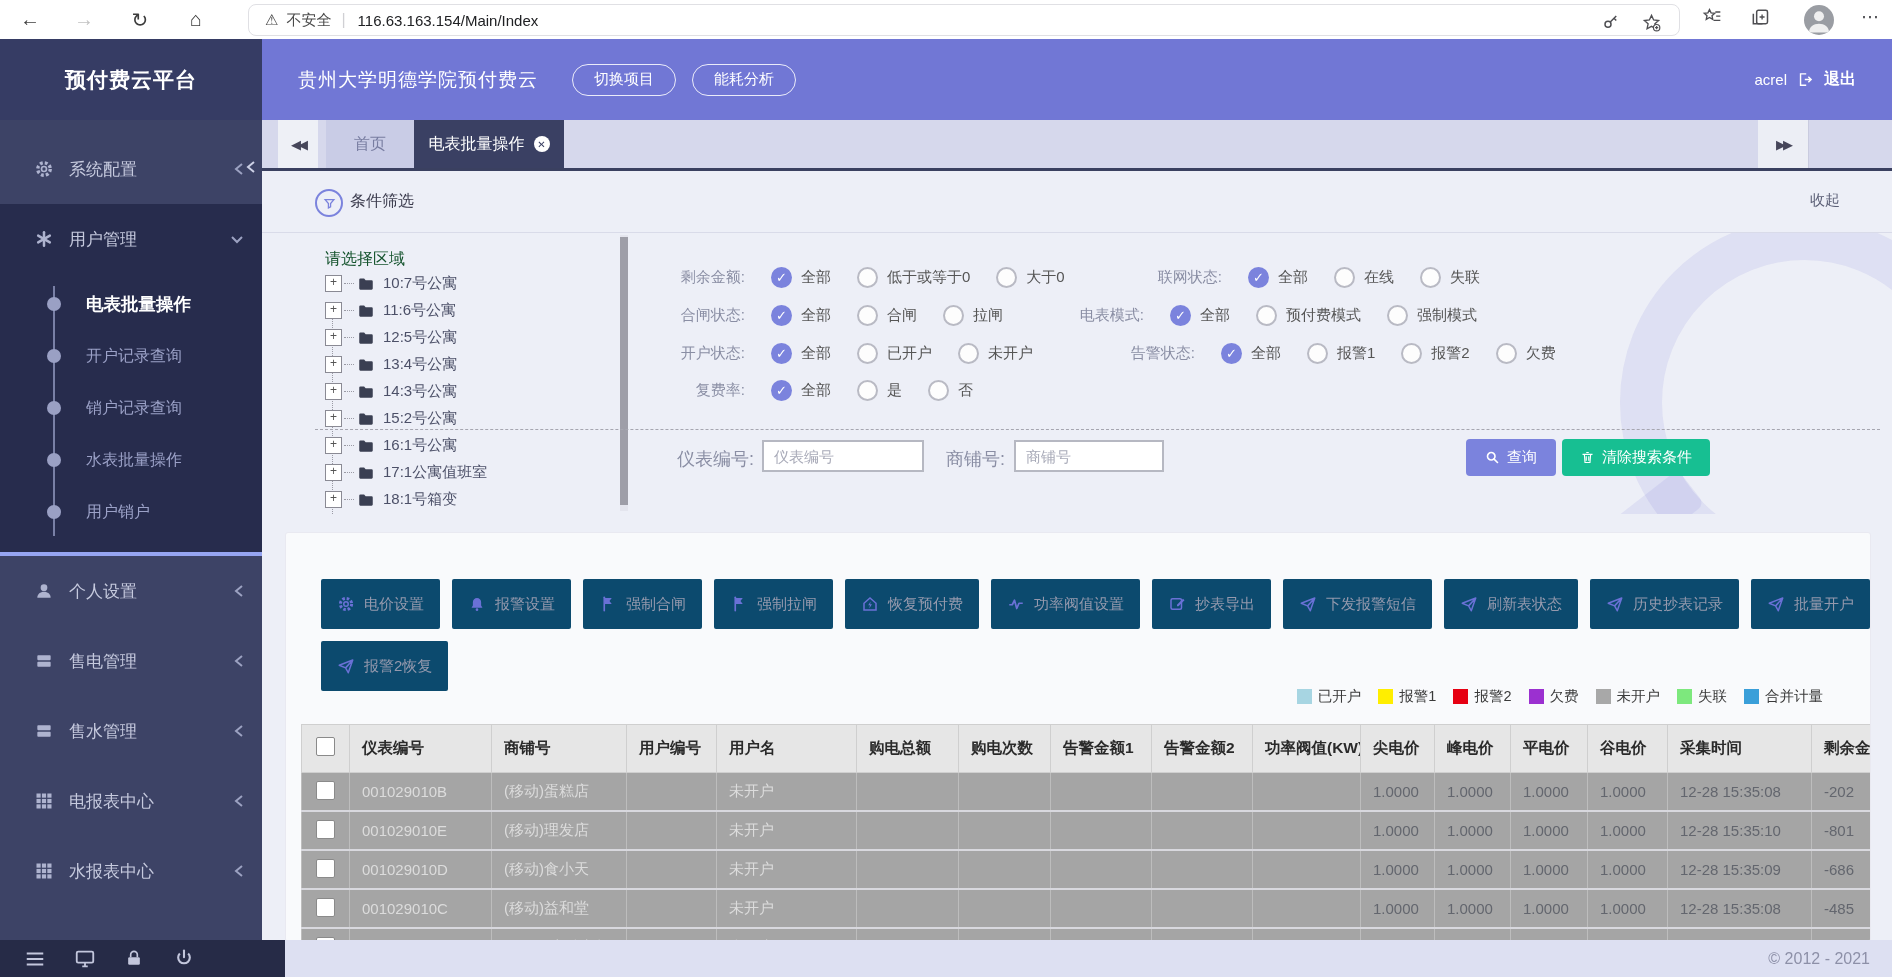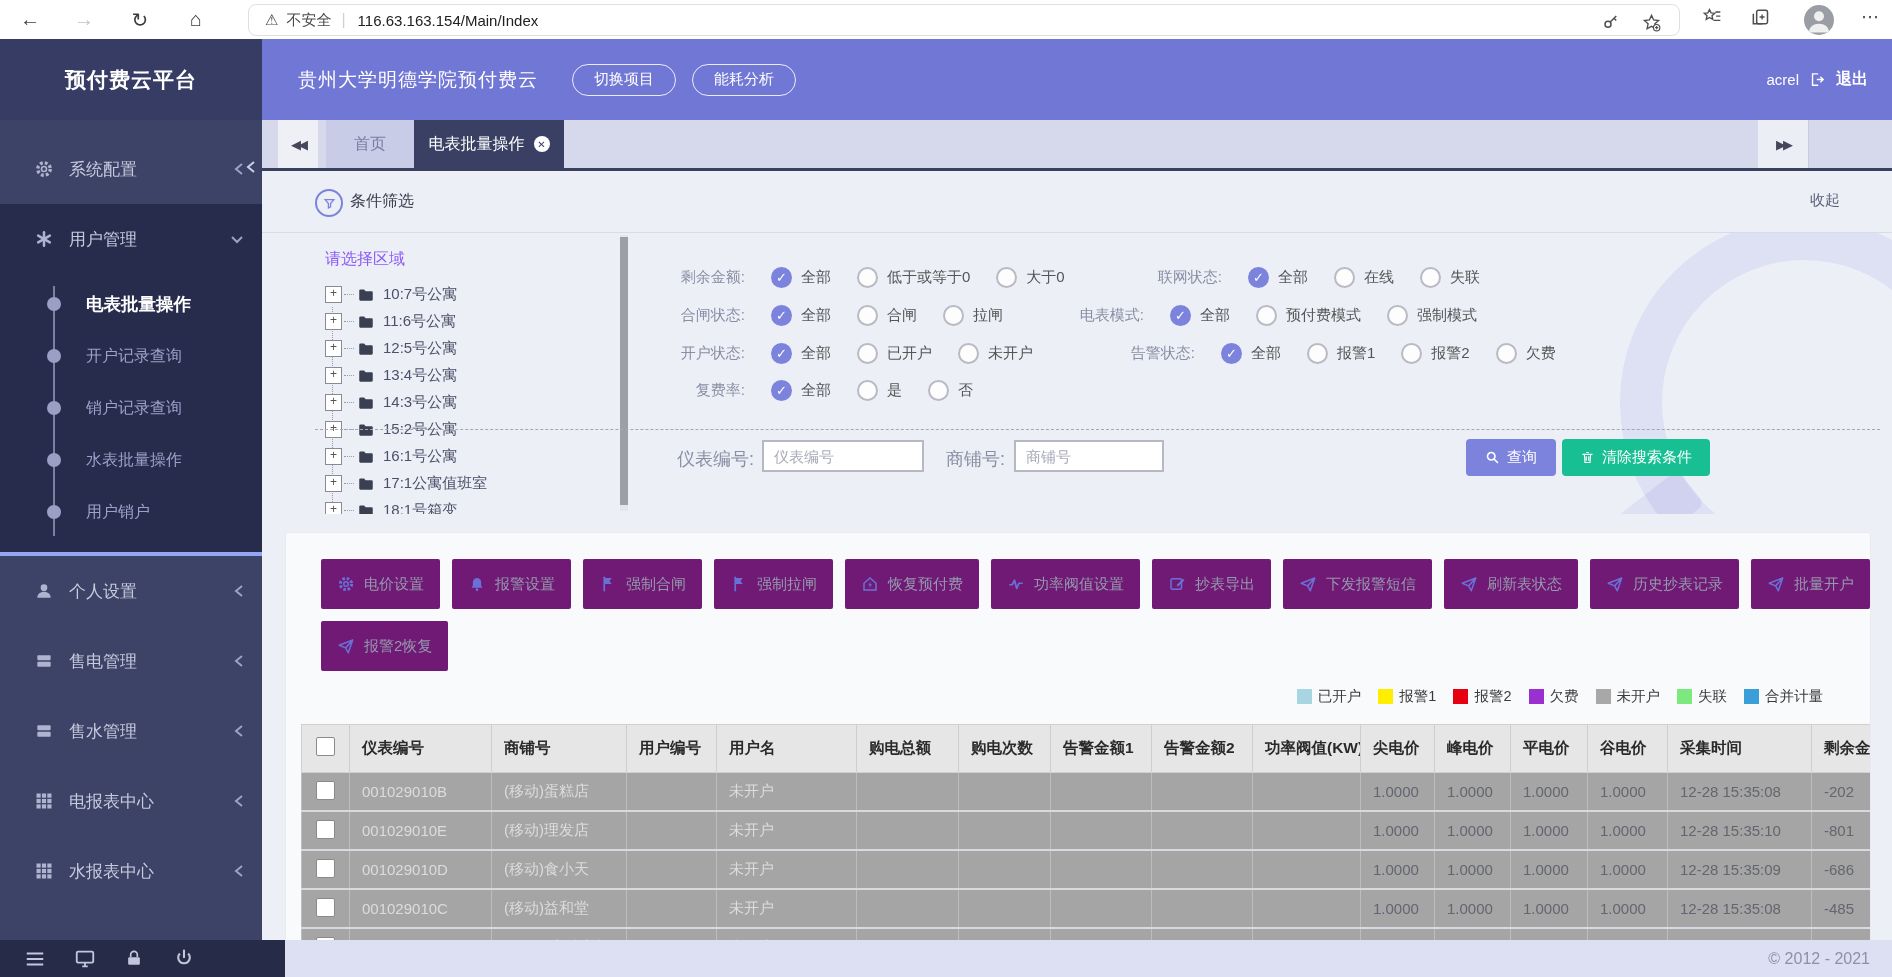--- a/index.html
+++ b/index.html
@@ -19,21 +19,21 @@
   .pill-right{position:absolute;top:5px;width:24px;height:24px;display:flex;align-items:center;justify-content:center;color:#4e4e52;cursor:pointer;}
   #avatar-chip{position:absolute;left:1804px;top:5px;width:30px;height:30px;border-radius:50%;background:#9a9da3;overflow:hidden;}
   
   #app-header{left:0;top:39px;width:1892px;height:81px;background:#7177d5;display:flex;}
   #logo-block{width:262px;height:81px;background:#363c64;color:#fff;display:flex;align-items:center;justify-content:center;
     font-size:21px;font-weight:bold;letter-spacing:1px;}
   #header-main{flex:1;display:flex;align-items:center;color:#fff;}
   #proj-title{margin-left:36px;font-size:19px;letter-spacing:1px;}
   .hpill{margin-left:16px;padding:0 21px;height:30px;line-height:28px;border:1px solid rgba(255,255,255,.85);
     border-radius:16px;font-size:15px;color:#fff;cursor:pointer;}
-  #header-right{margin-left:auto;display:flex;align-items:center;gap:10px;padding-right:24px;font-size:15px;}
+  #header-right{margin-left:auto;display:flex;align-items:center;gap:10px;padding-right:36px;font-size:15px;}
   #logout-label{font-size:16px;font-weight:bold;cursor:pointer;}
   
   #sidebar{left:0;top:120px;width:262px;height:857px;background:#3d4366;overflow:hidden;}
   .side-item{position:relative;height:70px;display:flex;align-items:center;color:#c6cade;font-size:17px;cursor:pointer;}
   .side-item .sicon{width:20px;height:20px;margin-left:34px;margin-right:15px;color:#aeb3cf;}
   .side-item .chev{position:absolute;right:18px;color:#9ca2c2;}
   #menu-top-pad{height:14px;}
   #grp-user{background:#272c4d;}
   #submenu{position:relative;padding:4px 0 14px 0;}
   #submenu:before{content:"";position:absolute;left:53px;top:12px;bottom:16px;width:2px;background:rgba(150,156,196,.75);}
@@ -59,21 +59,21 @@
   #filter-head .ficon{position:absolute;left:53px;top:10px;width:24px;height:24px;border:2px solid #7b83dd;border-radius:50%;
     color:#7b83dd;display:flex;align-items:center;justify-content:center;}
   #filter-head .ftitle{position:absolute;left:88px;top:12px;font-size:16px;color:#3c3c4e;}
   #collapse-link{position:absolute;right:52px;top:12px;font-size:15px;color:#5a5e75;cursor:pointer;}
   #panel{position:absolute;left:0;top:61px;width:100%;height:281px;border-top:1px solid #d9dbe9;overflow:hidden;}
   
   #wm-ring{position:absolute;left:1358px;top:-15px;width:285px;height:285px;border:42px solid rgba(112,118,210,.12);border-radius:50%;}
   #wm-tail{position:absolute;left:1295px;top:278px;width:150px;height:44px;background:rgba(112,118,210,.12);transform:rotate(142deg);border-radius:8px;}
   
   #tree{position:absolute;left:53px;top:8px;width:300px;height:273px;overflow:hidden;}
-  #tree-title{color:#8b5cf6;font-size:16px;margin:8px 0 11px 10px;}
+  #tree-title{color:#14532d;font-size:16px;margin:8px 0 0 10px;}
   .tree-item{position:relative;height:27px;display:flex;align-items:center;cursor:pointer;}
   .tree-item .plus{width:15px;height:15px;margin-left:10px;border:1px solid #8a8a94;background:#fff;color:#555;
     font-size:12px;line-height:13px;text-align:center;flex:none;}
   .tree-item .dash{width:10px;border-top:1px dotted #9a9aa4;margin:0 3px 0 2px;}
   .tree-item .folder{width:18px;height:18px;color:#3a3f52;margin-right:8px;flex:none;}
   .tree-item .tlabel{font-size:15px;color:#4c5068;white-space:nowrap;}
   #tree-vline{position:absolute;left:17px;top:66px;bottom:0;border-left:1px dotted #9a9aa4;}
   #tree-scroll{position:absolute;left:358px;top:2px;width:8px;height:276px;background:#e4e5ee;}
   #tree-thumb{position:absolute;left:0;top:2px;width:8px;height:268px;background:#9e9ea8;cursor:pointer;}
   
@@ -94,22 +94,22 @@
   .tinput::placeholder{color:#a8aab8;}
   .pbtn{position:absolute;top:0;height:37px;border:none;border-radius:4px;color:#fff;font-size:15px;cursor:pointer;
     display:flex;align-items:center;justify-content:center;gap:7px;font-family:inherit;}
   #btn-query{left:1204px;width:90px;background:#7b83dd;}
   #btn-clear{left:1300px;width:148px;background:#17bf92;}
   
   #card{position:absolute;left:23px;top:361px;width:1584px;height:408px;background:#f9fafc;
     border:1px solid #e9e9f1;border-radius:3px;overflow:hidden;}
   .btn-row{position:absolute;left:35px;display:flex;gap:12px;white-space:nowrap;}
   #btn-row1{top:26px;} #btn-row2{top:88px;}
-  .abtn{height:50px;display:inline-flex;align-items:center;background:#701a75;border:none;border-radius:2px;
-    padding:0 16px;font-size:15px;color:#9599ad;cursor:pointer;gap:9px;font-family:inherit;}
+  .abtn{height:50px;display:inline-flex;align-items:center;background:#0c4a6e;border:none;border-radius:2px;
+    padding:0 16px;font-size:15px;color:#9599ad;cursor:pointer;gap:9px;font-family:inherit;margin-top:20px;}
   .abtn .aicon{width:18px;height:18px;color:#6a71d6;}
   #legend{position:absolute;top:154px;right:47px;display:flex;align-items:center;gap:17px;}
   .lg-item{display:flex;align-items:center;gap:6px;font-size:14.5px;color:#3a3a3a;}
   .lg-sq{width:15px;height:15px;}
   
   #tblwrap{position:absolute;left:15px;top:191px;width:1569px;height:217px;overflow:hidden;}
   table{border-collapse:collapse;table-layout:fixed;width:1700px;}
   th{height:47px;background:#e6e6e6;border:1px solid #cfcfcf;font-size:15.5px;color:#2a2a2a;
     text-align:left;padding:0 0 0 12px;font-weight:bold;white-space:nowrap;overflow:hidden;}
   td{height:37px;background:#a5a5a5;border:1px solid #bdbdbd;border-bottom:2px solid #d8d8de;

